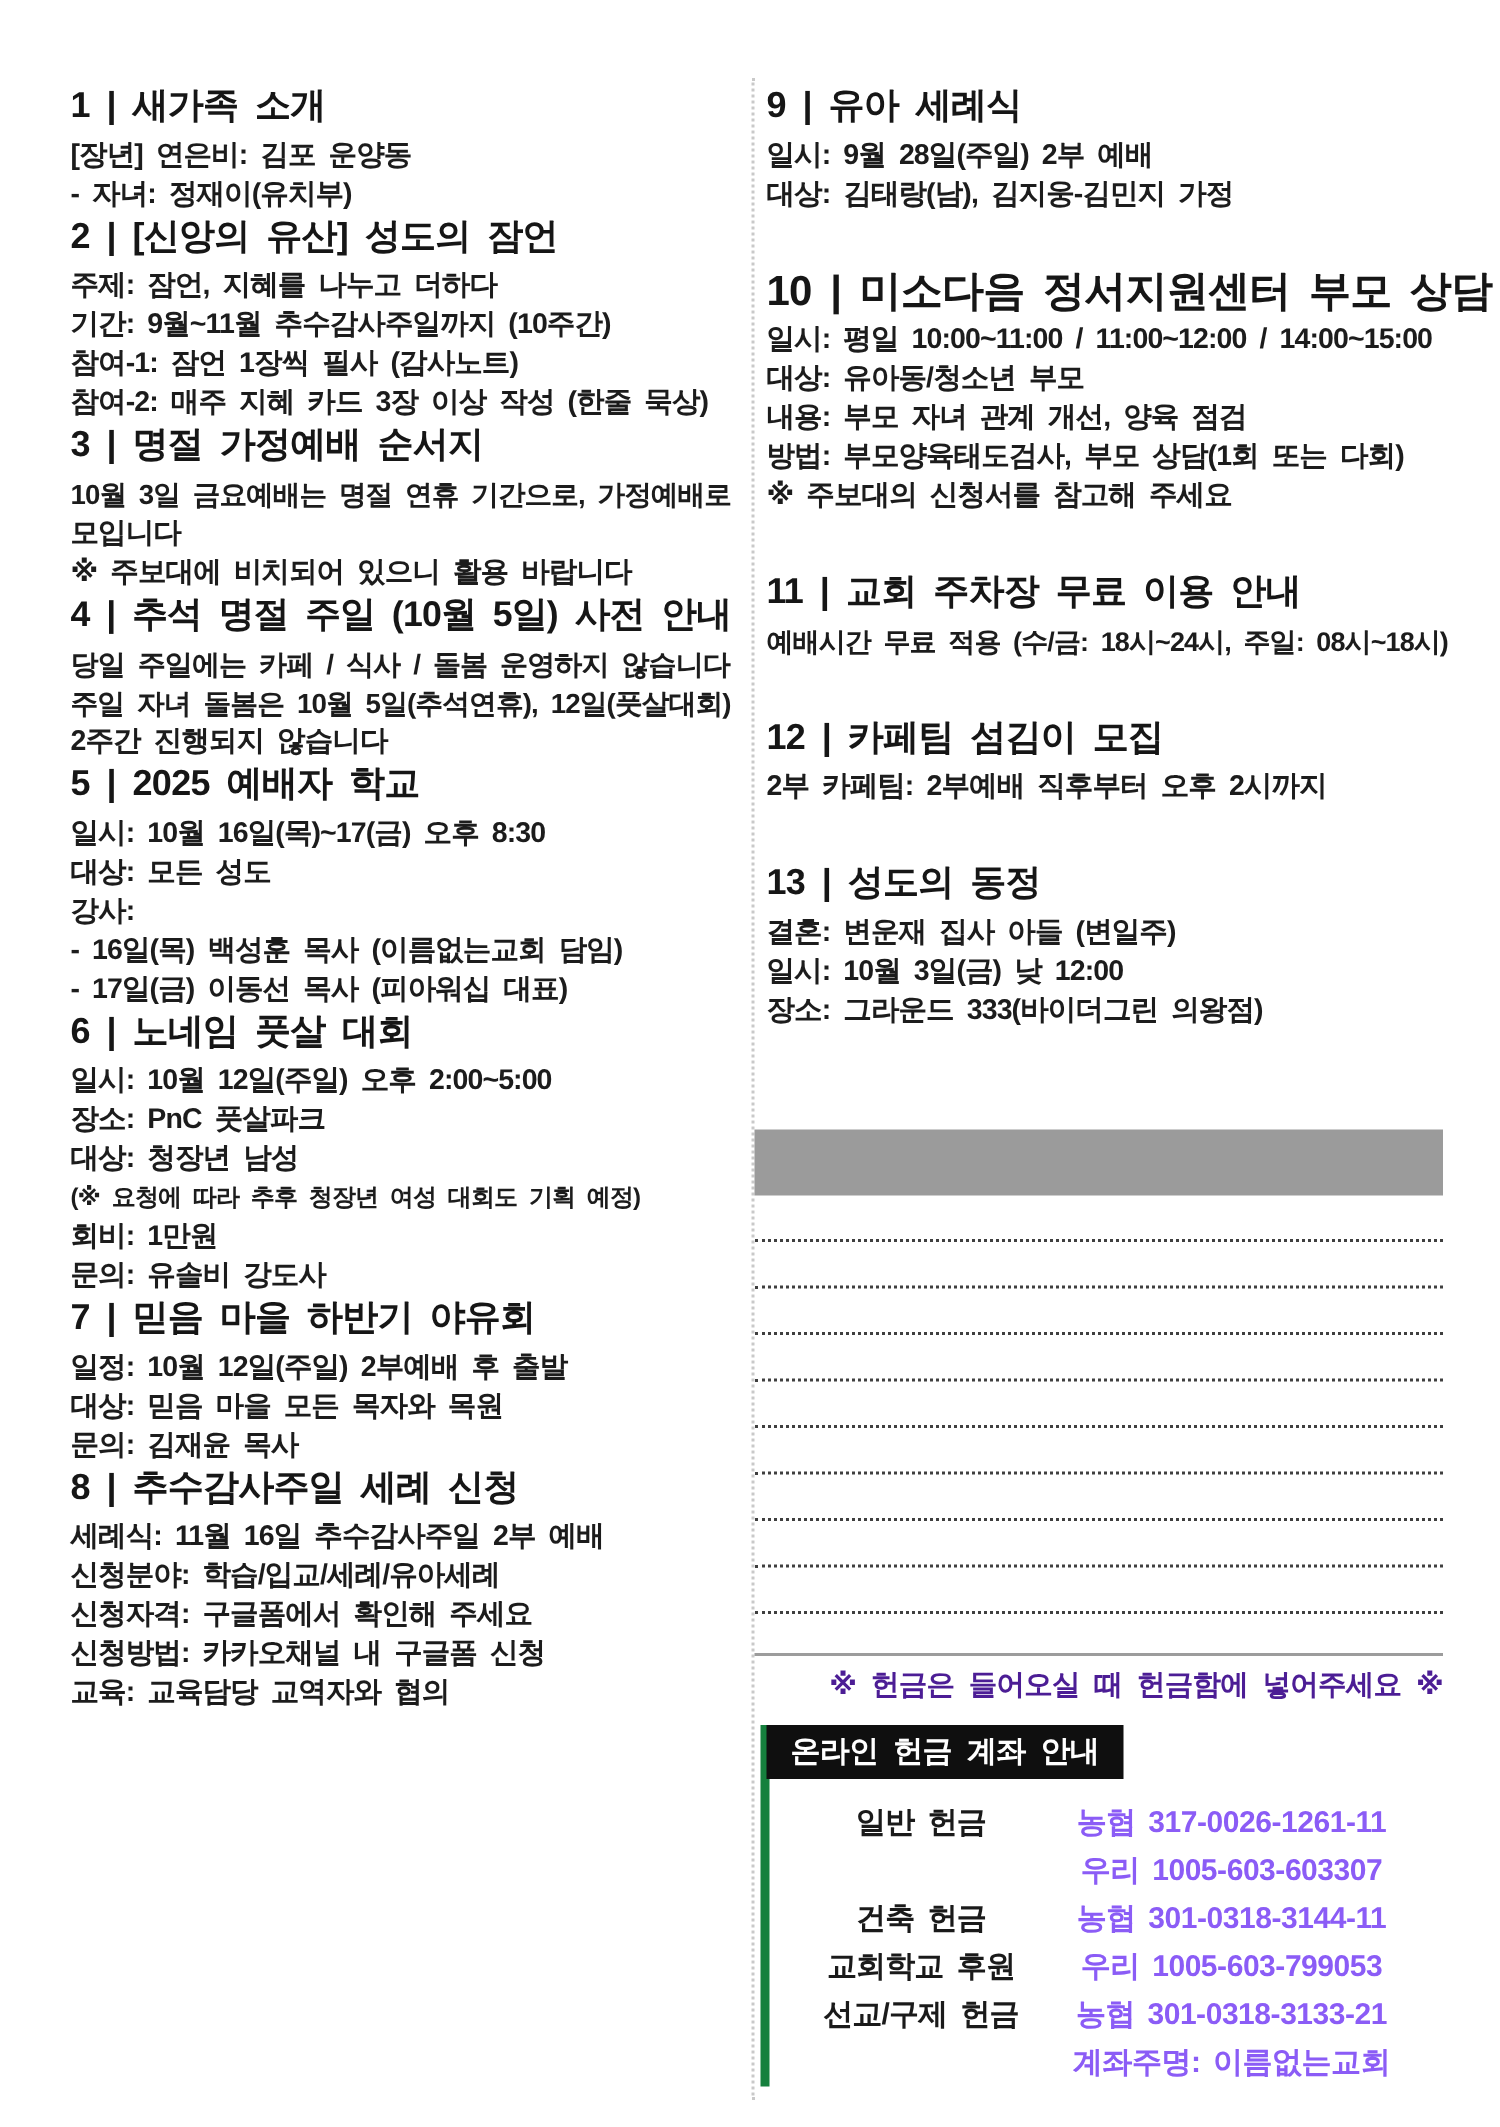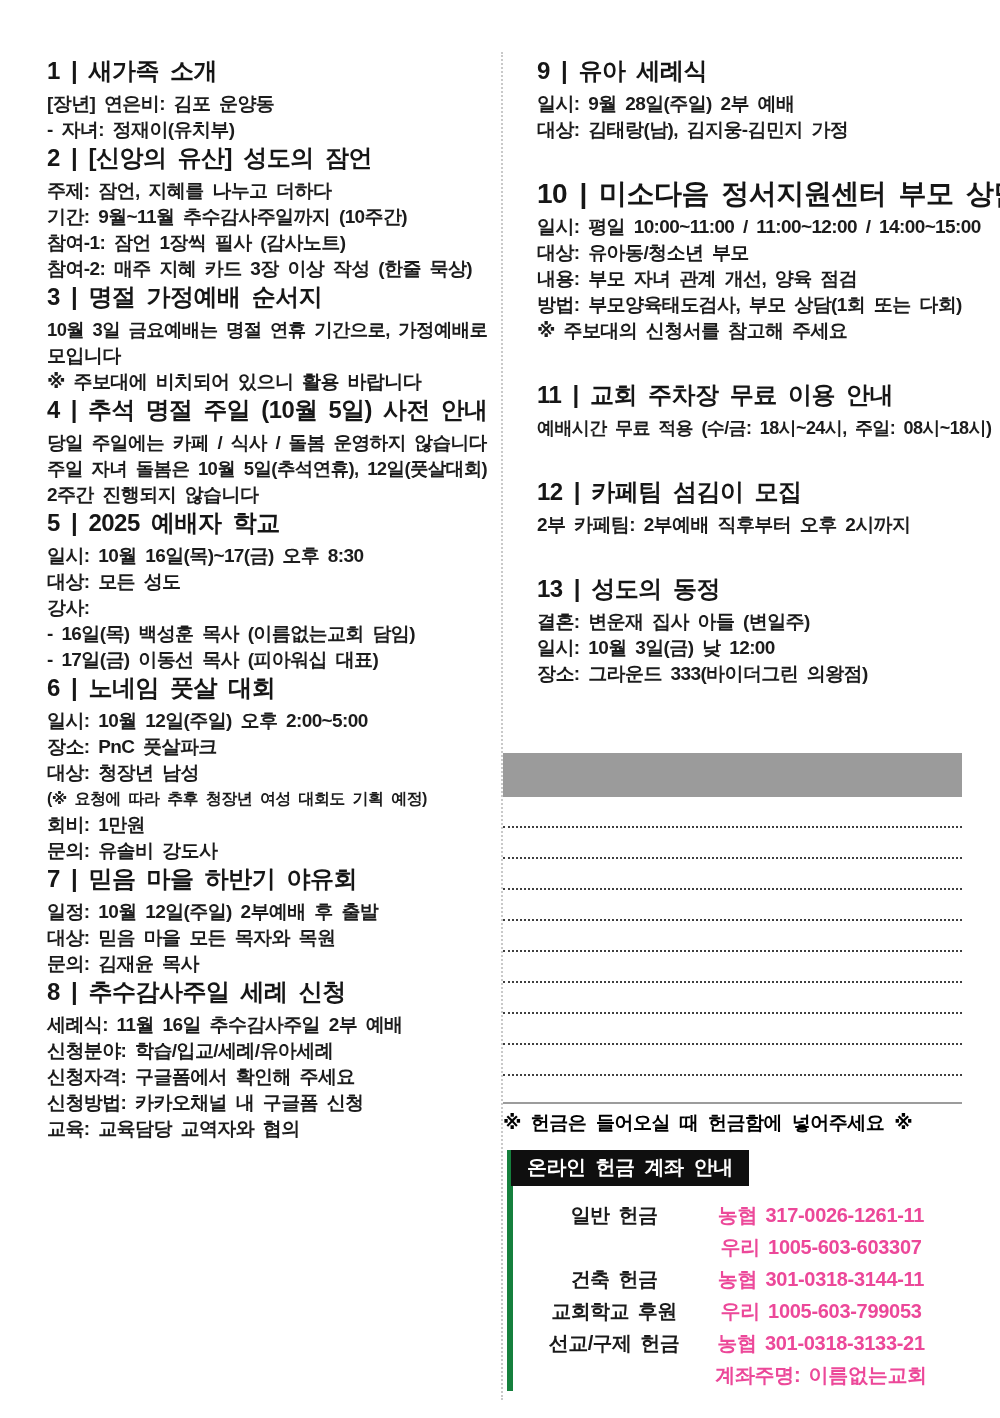--- a/index.html
+++ b/index.html
@@ -6,21 +6,21 @@
   body{
     width:1000px;height:1418px;background:#ffffff;overflow:hidden;
     font-family:"Liberation Sans","DejaVu Sans",sans-serif;
     color:#1c1c1c;font-weight:700;
   }
   .page{position:relative;width:1000px;height:1378px;background:#ffffff;text-decoration:underline;}
 
   
   .col{position:absolute;top:56px;}
   .col-left{left:47px;width:442px;}
-  .col-right{left:537px;width:454px;}
+  .col-right{left:511px;width:454px;}
 
   .sec{margin:0;}
   .col-left .sec + .sec{}
   .col-right .sec + .sec{margin-top:36px;}
   .sec-title{
     margin:0 0 5px 0;font-size:24px;line-height:30px;font-weight:700;
     letter-spacing:-0.5px;word-spacing:5px;white-space:nowrap;color:#161616;
   }
   .sec-line{
     margin:0;font-size:19px;line-height:26px;font-weight:700;
@@ -32,40 +32,40 @@
     position:absolute;left:501px;top:52px;height:1348px;width:0;
     border-left:2px dotted #c9c9c9;
   }
 
   
   .gray-bar{position:absolute;left:503px;top:753px;width:459px;height:44px;background:#9b9b9b;}
   .rules{position:absolute;left:503px;top:797px;width:459px;}
   .rules .rule{height:31px;border-bottom:2px dotted #3f3f3f;box-sizing:border-box;}
   .giving-divider{position:absolute;left:503px;top:1102px;width:459px;height:0;border-top:2px solid #9c9c9c;}
   .giving-note{
-    position:absolute;left:503px;top:1110px;width:459px;text-align:left;
-    font-size:19px;font-weight:700;letter-spacing:-0.5px;word-spacing:5px;color:#000000;white-space:nowrap;
+    position:absolute;left:503px;top:1110px;width:459px;text-align:right;
+    font-size:19px;font-weight:700;letter-spacing:-0.5px;word-spacing:5px;color:#4c1d95;white-space:nowrap;
   }
 
   
   .giving-block{
     position:absolute;left:507px;top:1150px;width:432px;min-height:240px;
     border-left:6px solid #15803d;box-sizing:border-box;
   }
   .giving-header{
     display:inline-block;margin-left:-2px;background:#0f0f0f;color:#ffffff;
     font-size:20px;font-weight:700;letter-spacing:-0.5px;word-spacing:5px;
     padding:4px 16px 5px 16px;white-space:nowrap;
   }
   .giving-rows{
     display:grid;grid-template-columns:178px auto;margin:13px 0 0 12px;text-align:center;
   }
   .giving-rows > div{height:32px;line-height:32px;white-space:nowrap;}
   .giving-label{font-size:20px;color:#1a1a1a;letter-spacing:-0.6px;word-spacing:4px;}
-  .giving-value{font-size:20px;color:#ec4899;letter-spacing:-0.3px;word-spacing:3px;}
+  .giving-value{font-size:20px;color:#8b5cf6;letter-spacing:-0.3px;word-spacing:3px;}
 </style>
 </head>
 <body>
 
 <div class="page">
 
   <div class="col-divider"></div>
 
   <div class="col col-left" id="col-left">
   <section class="sec">

